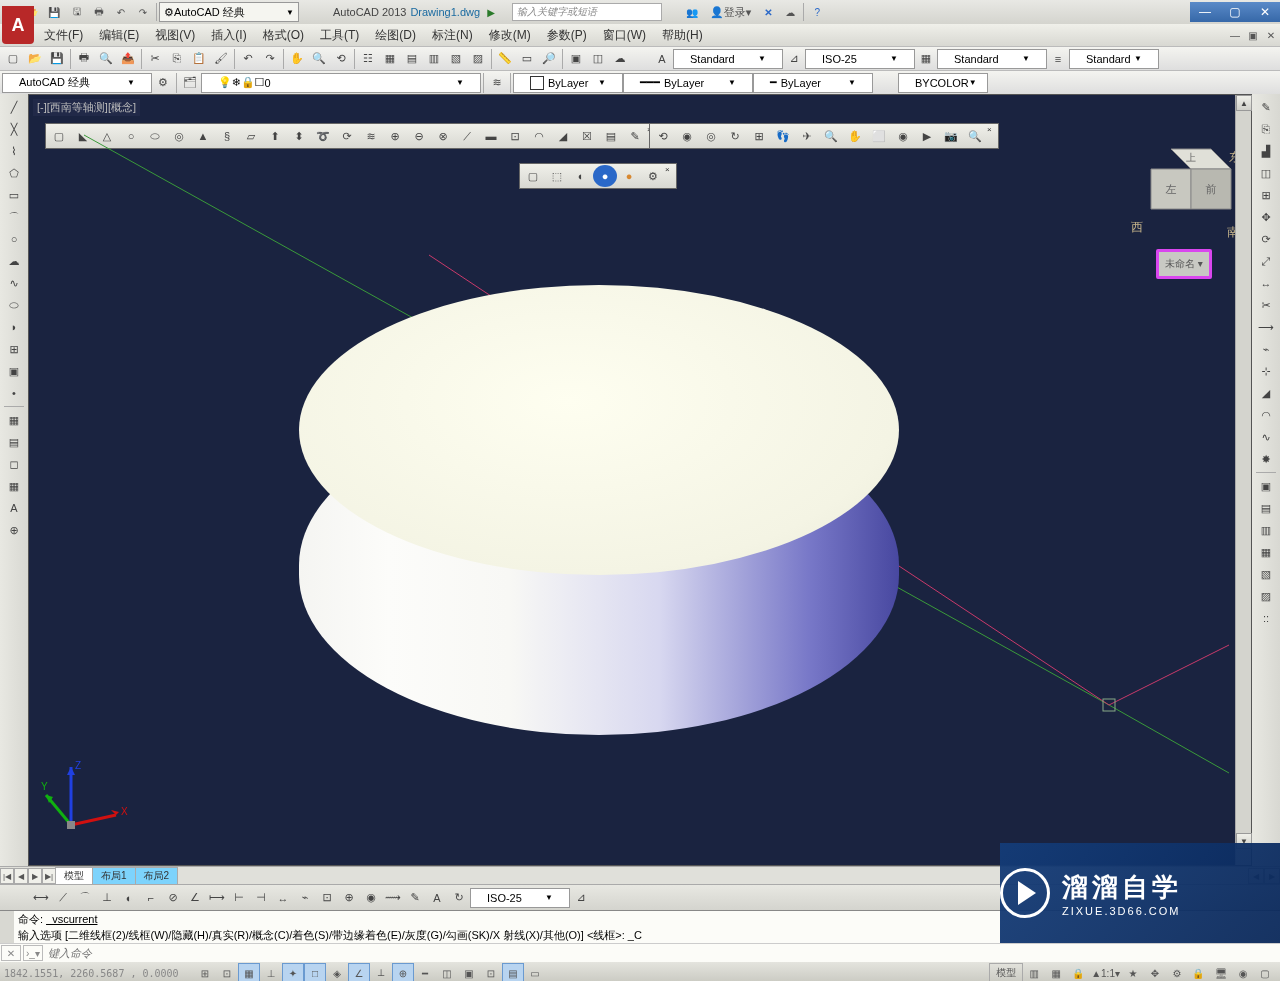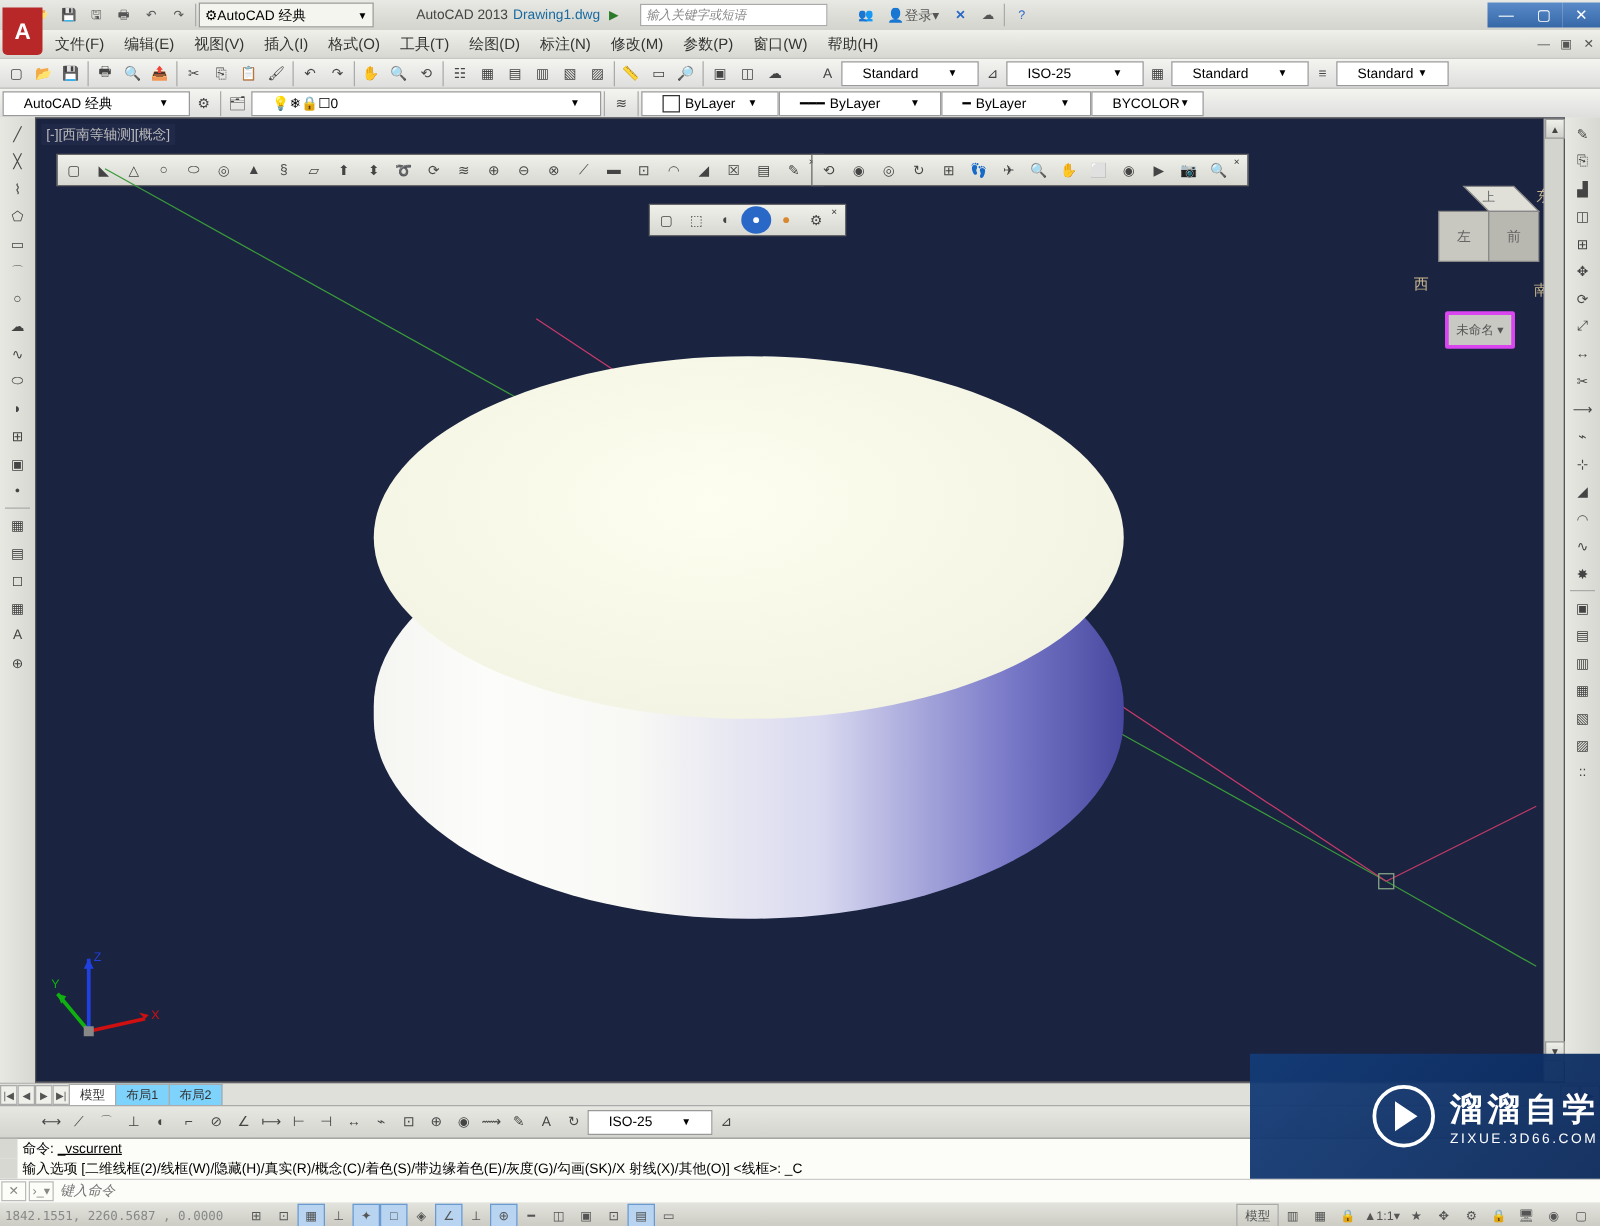--- a/index.html
+++ b/index.html
@@ -75,21 +75,21 @@
 .cmdinput .caret { width: 20px; height: 16px; display: flex; align-items: center; justify-content: center; color: #888; font-size: 10px; border: 1px solid #bbb; margin: 1px; }
 .cmdinput input { border: none; background: transparent; font-size: 11px; font-family: Liberation Serif, serif; flex: 1; padding: 2px 4px; font-style: italic; color: #888; }
 
 
 .statusbar { height: 22px; background: linear-gradient(#e4e4de,#c8c8c0); display: flex; align-items: center; font-size: 10px; color: #555; padding: 0 4px; }
 .statusbar .coords { width: 190px; color: #888; font-family: monospace; font-size: 10px; }
 .sb-btn { width: 22px; height: 20px; display: inline-flex; align-items: center; justify-content: center; font-size: 10px; color: #555; }
 .sb-btn.active { background: #b8d4f0; border: 1px solid #6a9ad0; }
 
 
-.watermark { position: absolute; right: 0; bottom: 38px; width: 280px; height: 100px; background: linear-gradient(135deg, rgba(20,60,120,.95), rgba(10,40,90,.95)); display: flex; align-items: center; justify-content: flex-end; color: #fff; }
+.watermark { position: absolute; right: 0; bottom: 38px; width: 280px; height: 100px; background: linear-gradient(135deg, rgba(20,60,120,.95), rgba(10,40,90,.95)); display: flex; align-items: center; justify-content: flex-start; color: #fff; }
 .watermark .play { width: 50px; height: 50px; border: 3px solid #fff; border-radius: 50%; display: flex; align-items: center; justify-content: center; margin-right: 12px; }
 .watermark .play::after { content: ""; border-left: 18px solid #fff; border-top: 12px solid transparent; border-bottom: 12px solid transparent; margin-left: 4px; }
 .watermark .txt { display: flex; flex-direction: column; }
 .watermark .txt .cn { font-size: 26px; font-weight: bold; letter-spacing: 4px; }
 .watermark .txt .en { font-size: 11px; letter-spacing: 2px; }
 
 .scrollbar-v { position: absolute; right: 0; top: 0; width: 16px; height: 100%; background: #d4d4ce; border-left: 1px solid #aaa; }
 .sb-arrow { width: 16px; height: 16px; background: linear-gradient(#f0f0ea,#d0d0ca); border: 1px solid #999; display: flex; align-items: center; justify-content: center; font-size: 8px; color: #444; }
 </style>
 </head>
@@ -217,21 +217,21 @@
   <span class="tb-sep"></span>
   <span class="tb-btn">≋</span>
   <span class="tb-sep"></span>
   <span class="tb-dd" style="width:110px;">
       <span class="colorbox"></span> 
       <span style="margin-left:4px;">ByLayer</span>
       <span class="arrow">▼</span>
     </span>
   <span class="tb-dd" style="width:130px;">━━━ <span style="margin-left:4px;">ByLayer</span><span class="arrow">▼</span></span>
   <span class="tb-dd" style="width:120px;">━ <span style="margin-left:4px;">ByLayer</span><span class="arrow">▼</span></span>
-  <span class="tb-dd" style="width:90px;font-family:monospace;">
+  <span class="tb-dd" style="width:90px;font-family:monospace;margin-left:25px;">
       <span>BYCOLOR</span>
       <span class="arrow">▼</span>
     </span>
 </div>
 
 <div class="mainrow">
 
   <div class="leftbar">
     <span class="vbtn">╱</span>
     <span class="vbtn">╳</span>

